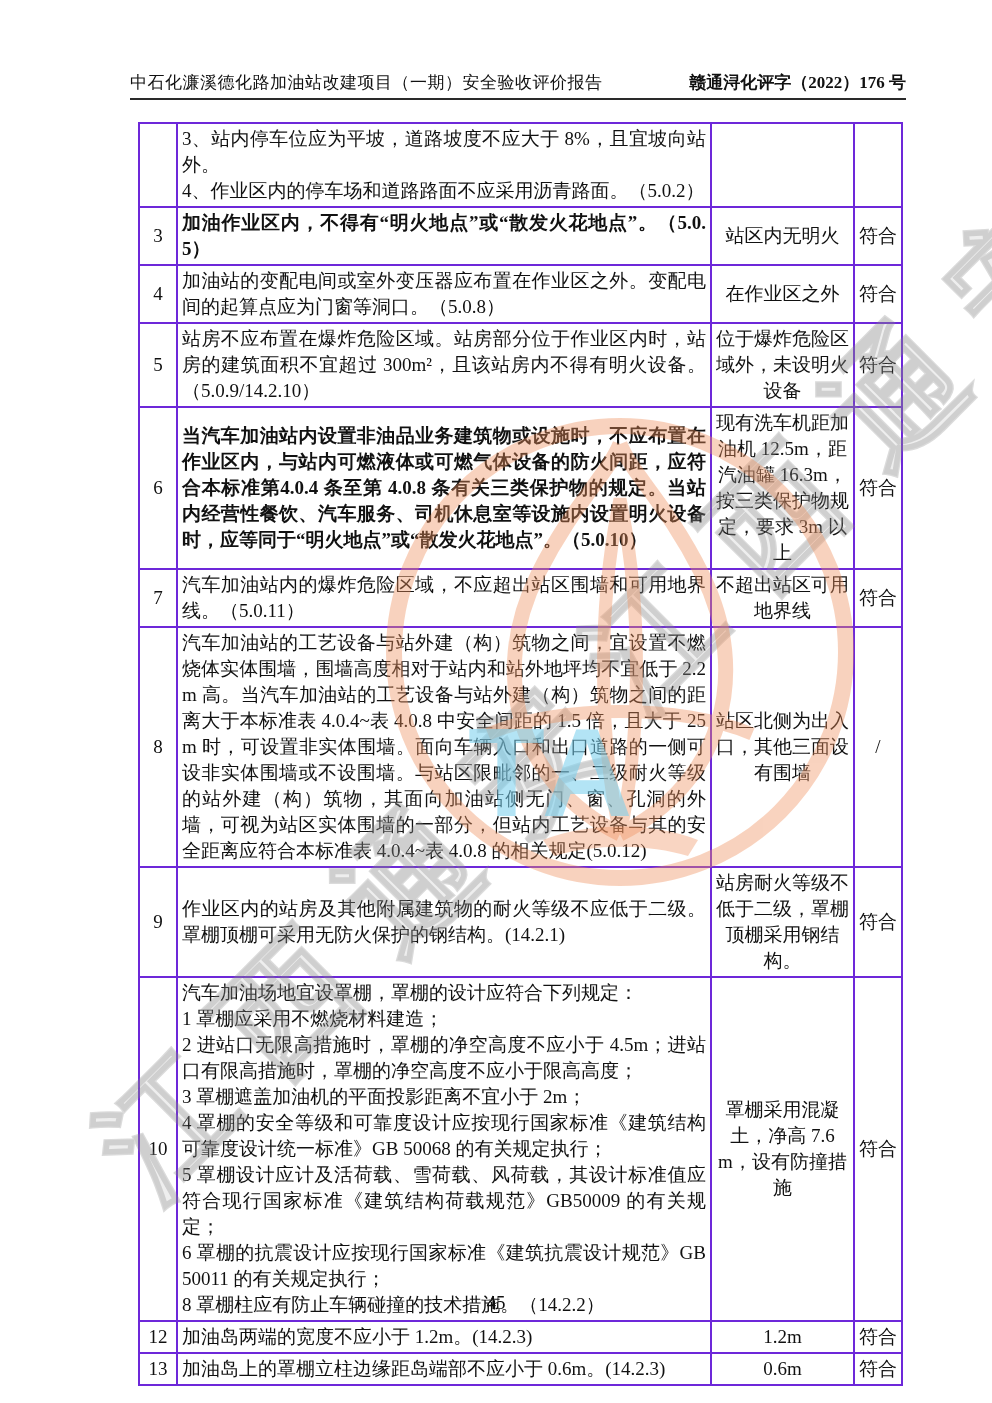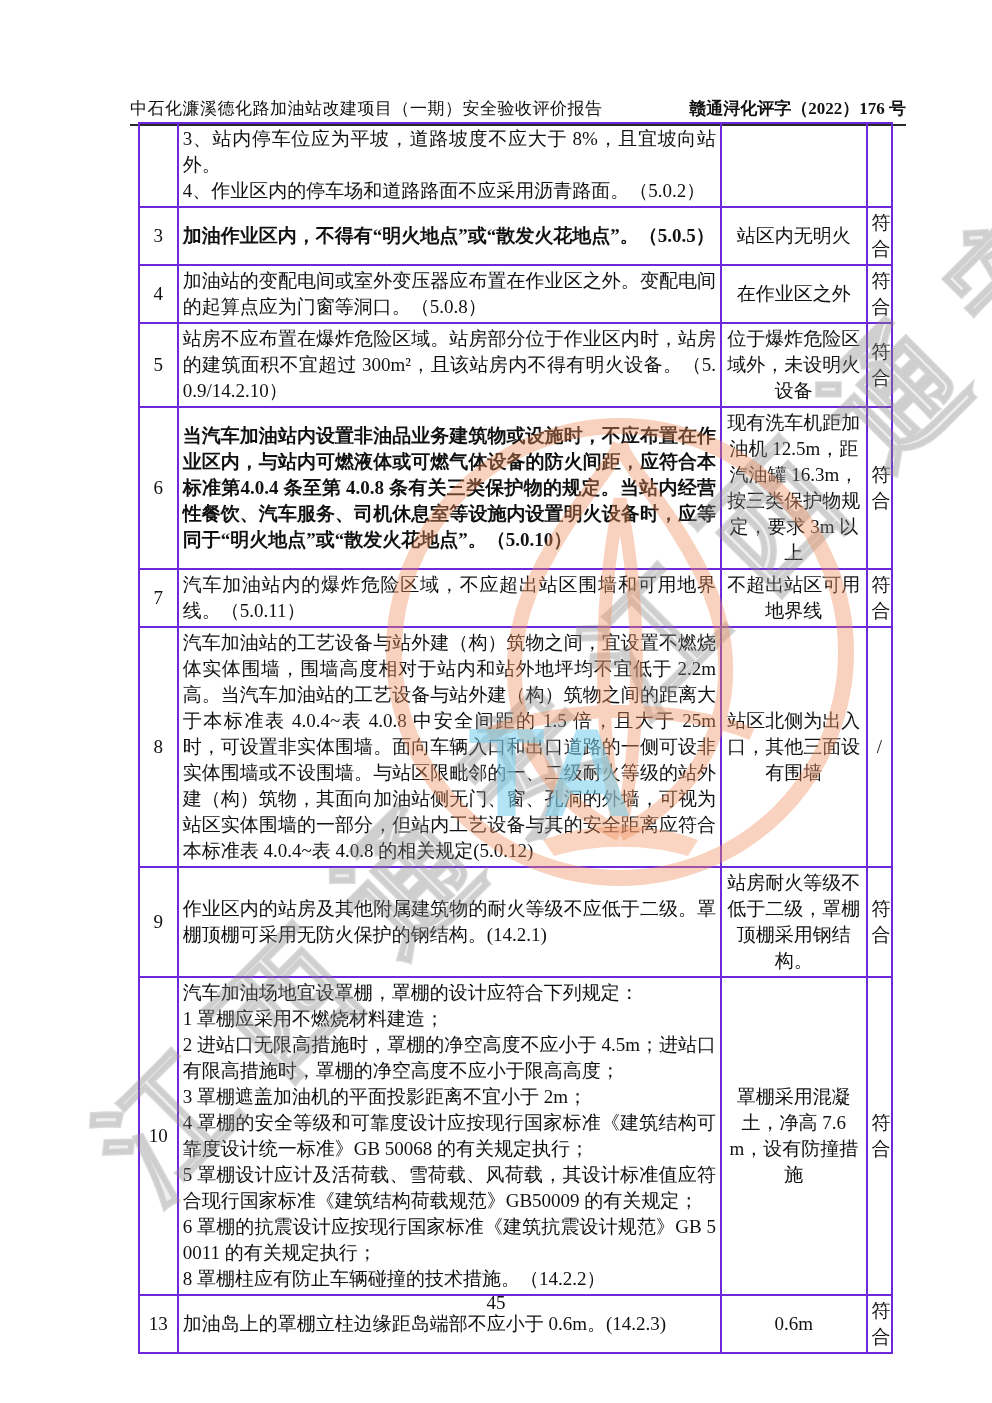--- a/index.html
+++ b/index.html
@@ -7,21 +7,21 @@
     position:relative;
     width:992px;height:1403px;
     margin:0 auto;
     background:#ffffff;
     overflow:hidden;
     font-family:"Liberation Serif","DejaVu Serif",serif;
     color:#111;
   }
   
   .hdr{
-    position:absolute;left:130px;top:100px;width:776px;height:26px;
+    position:absolute;left:130px;top:74px;width:776px;height:26px;
     border-bottom:2px solid #2a2a2a;
     display:flex;justify-content:space-between;align-items:flex-end;
     padding-bottom:4px;box-sizing:border-box;
   }
   .hdr-left{font-size:17px;letter-spacing:.5px;}
   .hdr-right{font-size:17px;font-weight:bold;margin-top:8px;}
   
   table.comp{
     position:absolute;left:138px;top:122px;width:755px;
     border-collapse:collapse;table-layout:fixed;
@@ -31,21 +31,21 @@
     border:2px solid #6d28d9;
     padding:2px 4px;
     vertical-align:middle;
     box-sizing:border-box;
     word-break:break-all;
   }
   td.c-num{width:38px;text-align:center;padding:2px 0;}
   td.c-content{width:534px;text-align:justify;white-space:pre-line;}
   td.c-content.bold{font-weight:bold;}
   td.c-finding{width:143px;text-align:center;}
-  td.c-concl{width:25px;text-align:center;}
+  td.c-concl{width:48px;text-align:center;}
   
   .footer{
     position:absolute;left:0;top:1292px;width:100%;
     text-align:center;font-size:19px;
   }
   
   .wm-layer{position:absolute;inset:0;pointer-events:none;z-index:6;}
   .wm-stamp{position:absolute;left:368px;top:404px;}
   .wm-red{
     position:absolute;left:296px;top:888px;
@@ -138,20 +138,26 @@
 2 进站口无限高措施时，罩棚的净空高度不应小于 4.5m；进站口有限高措施时，罩棚的净空高度不应小于限高高度；
 3 罩棚遮盖加油机的平面投影距离不宜小于 2m；
 4 罩棚的安全等级和可靠度设计应按现行国家标准《建筑结构可靠度设计统一标准》GB 50068 的有关规定执行；
 5 罩棚设计应计及活荷载、雪荷载、风荷载，其设计标准值应符合现行国家标准《建筑结构荷载规范》GB50009 的有关规定；
 6 罩棚的抗震设计应按现行国家标准《建筑抗震设计规范》GB 50011 的有关规定执行；
 8 罩棚柱应有防止车辆碰撞的技术措施。（14.2.2）</td>
           <td class="c-finding">罩棚采用混凝土，净高 7.6m，设有防撞措施</td>
           <td class="c-concl">符合</td>
         </tr>
         <tr>
+          <td class="c-num">12</td>
+          <td class="c-content">加油岛两端的宽度不应小于 1.2m。(14.2.3)</td>
+          <td class="c-finding">1.2m</td>
+          <td class="c-concl">符合</td>
+        </tr>
+        <tr>
           <td class="c-num">13</td>
           <td class="c-content">加油岛上的罩棚立柱边缘距岛端部不应小于 0.6m。(14.2.3)</td>
           <td class="c-finding">0.6m</td>
           <td class="c-concl">符合</td>
         </tr>
       </tbody>
   </table>
 
   <div class="footer">45</div>
 

